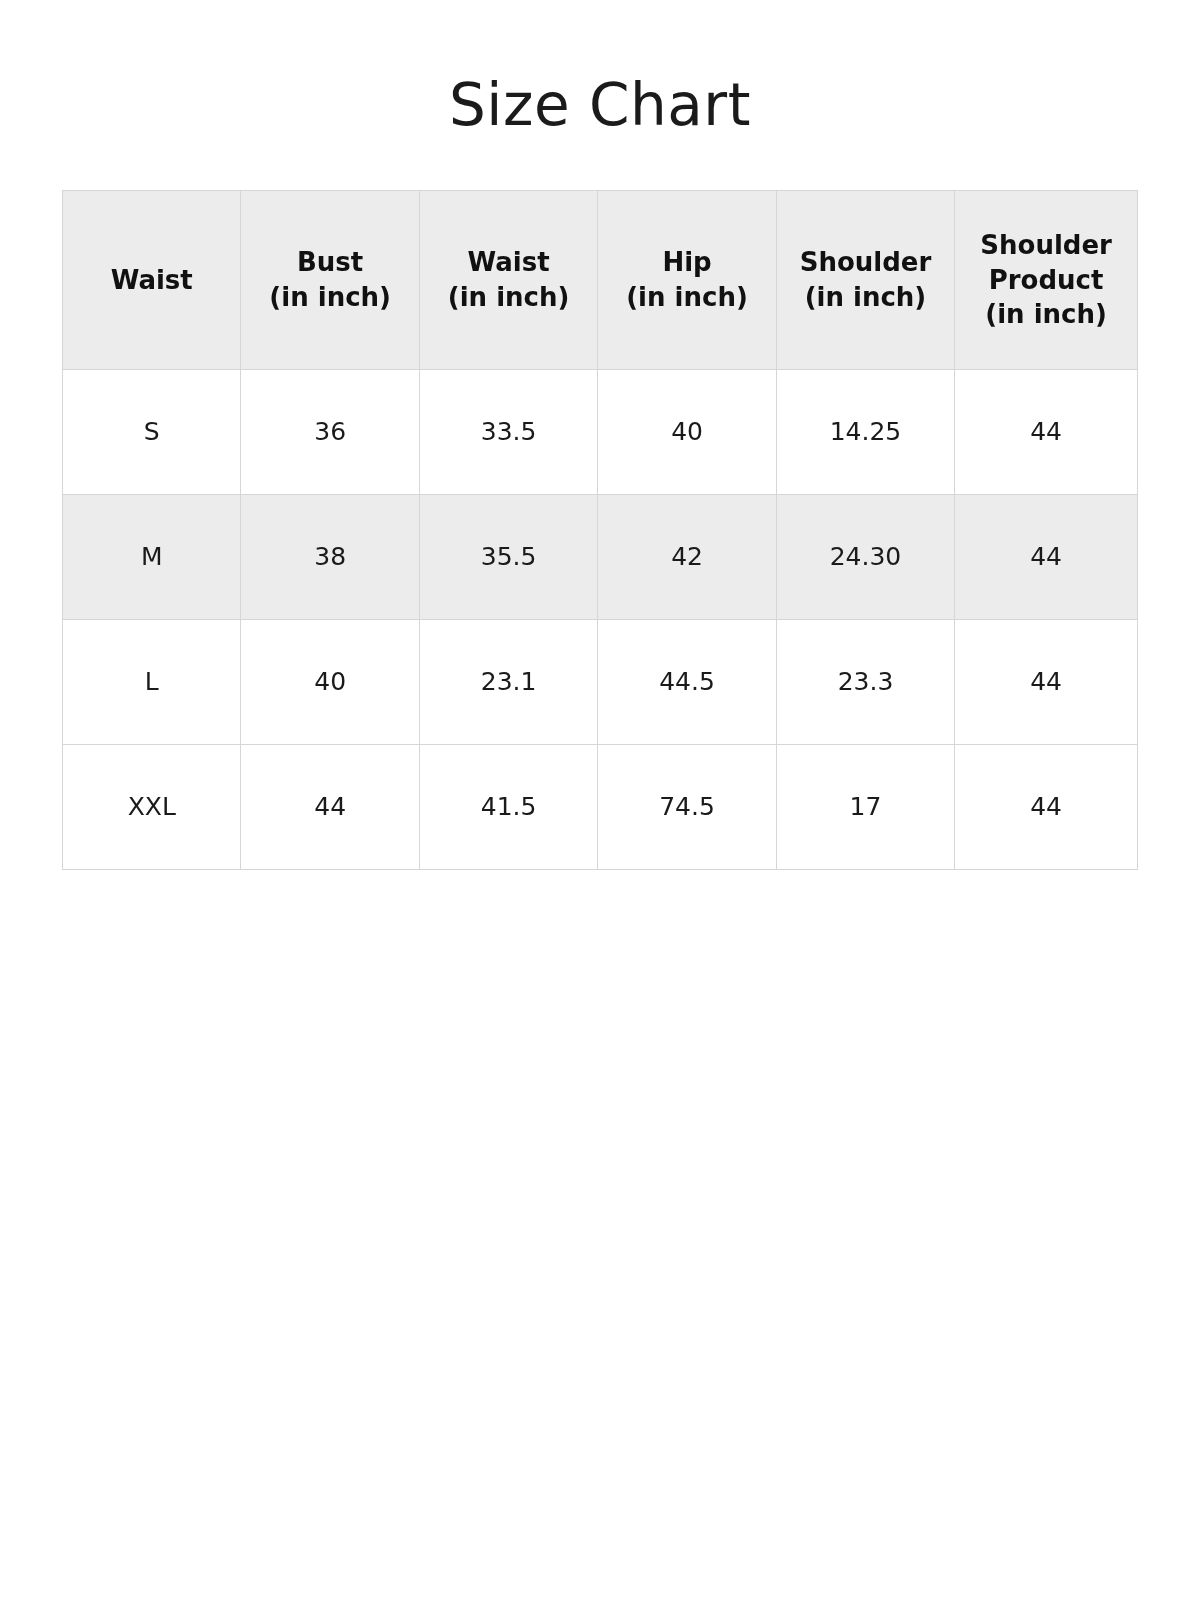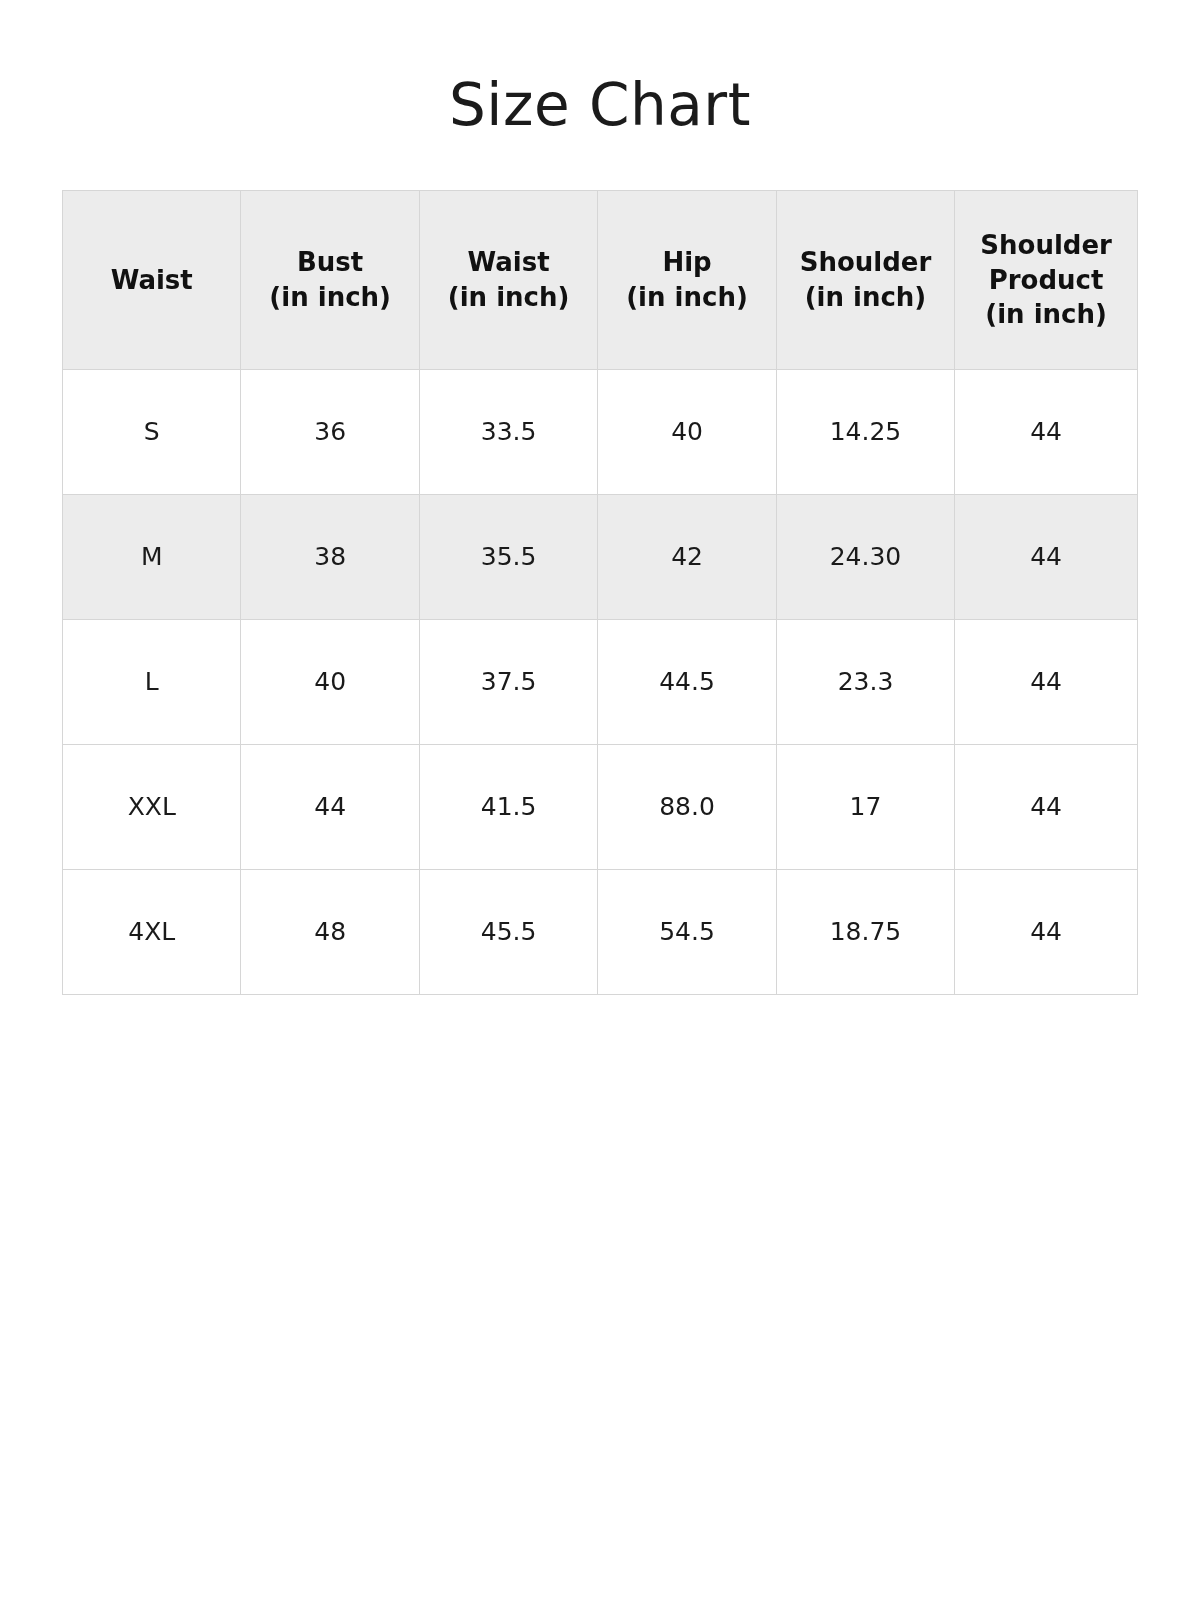--- a/index.html
+++ b/index.html
@@ -135,38 +135,30 @@
           <td>M</td>
           <td>38</td>
           <td>35.5</td>
           <td>42</td>
           <td>24.30</td>
           <td>44</td>
         </tr>
         <tr>
           <td>L</td>
           <td>40</td>
-          <td>37.5</td>
+          <td>23.1</td>
           <td>44.5</td>
           <td>23.3</td>
           <td>44</td>
         </tr>
         <tr>
           <td>XXL</td>
           <td>44</td>
           <td>41.5</td>
-          <td>88.0</td>
+          <td>74.5</td>
           <td>17</td>
-          <td>44</td>
-        </tr>
-        <tr>
-          <td>4XL</td>
-          <td>48</td>
-          <td>45.5</td>
-          <td>54.5</td>
-          <td>18.75</td>
           <td>44</td>
         </tr>
       </tbody>
     </table>
   </div>
 
 </div>
 
 </body></html>

